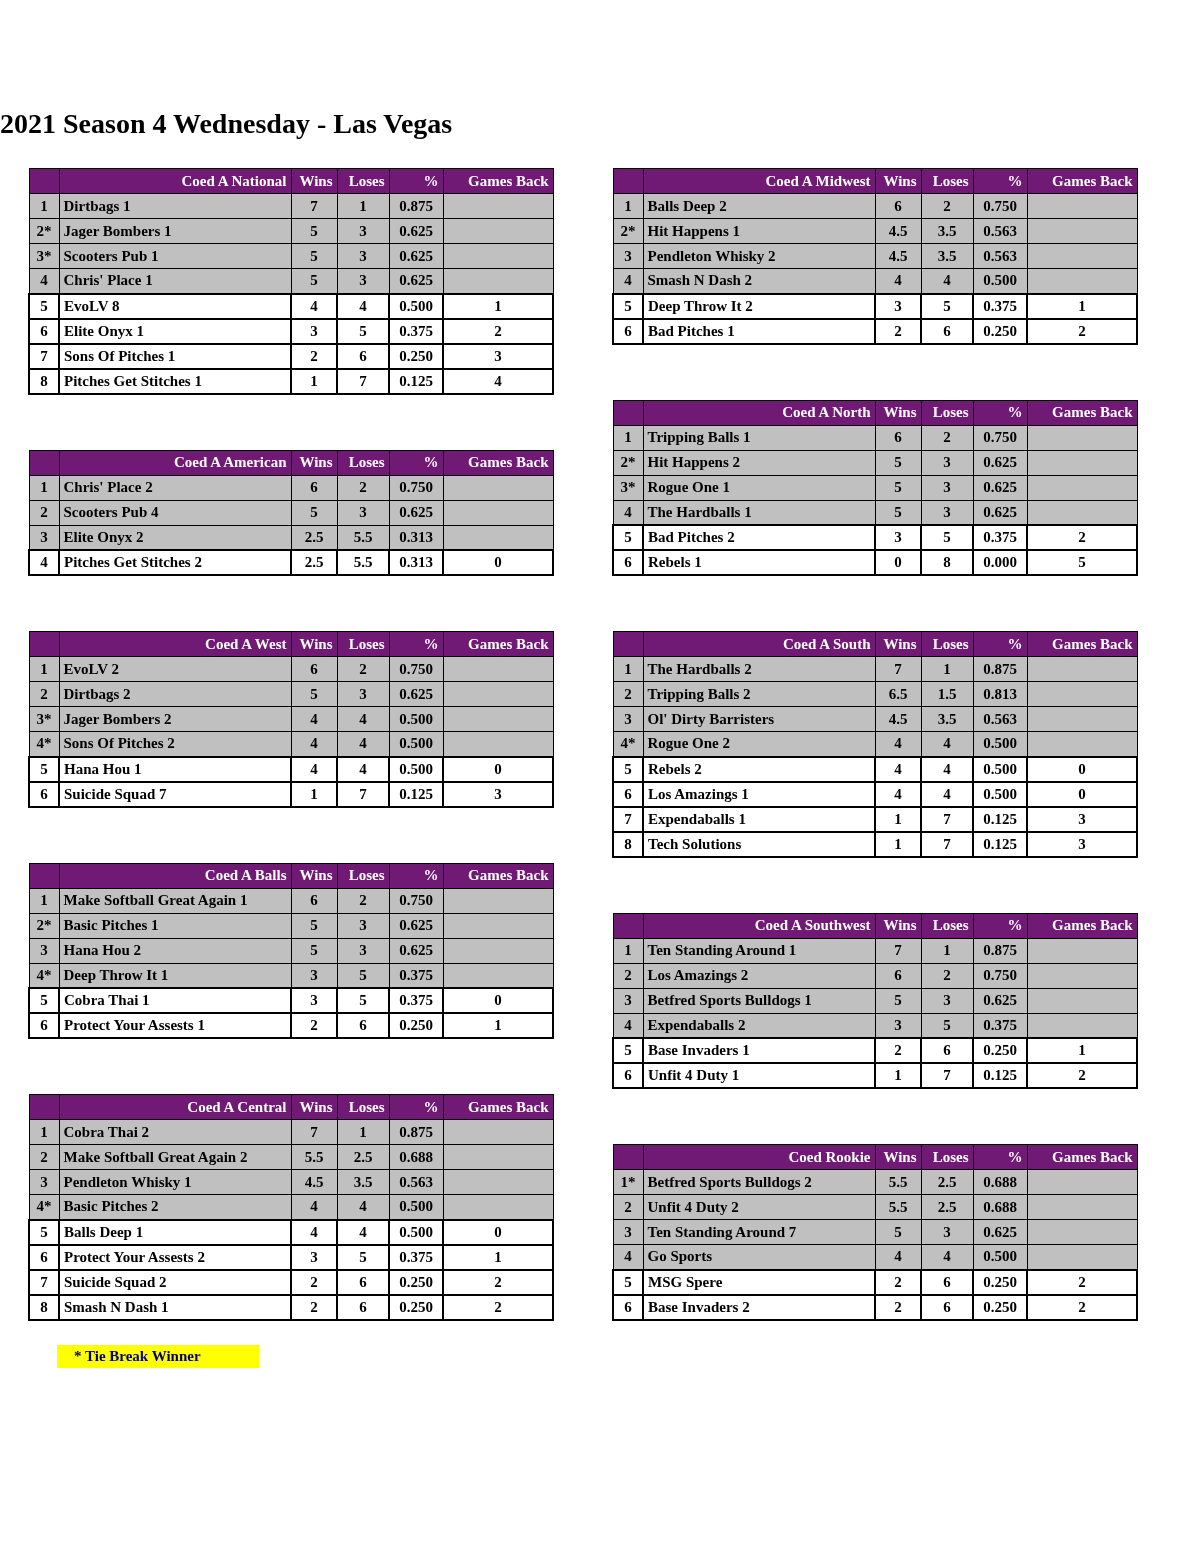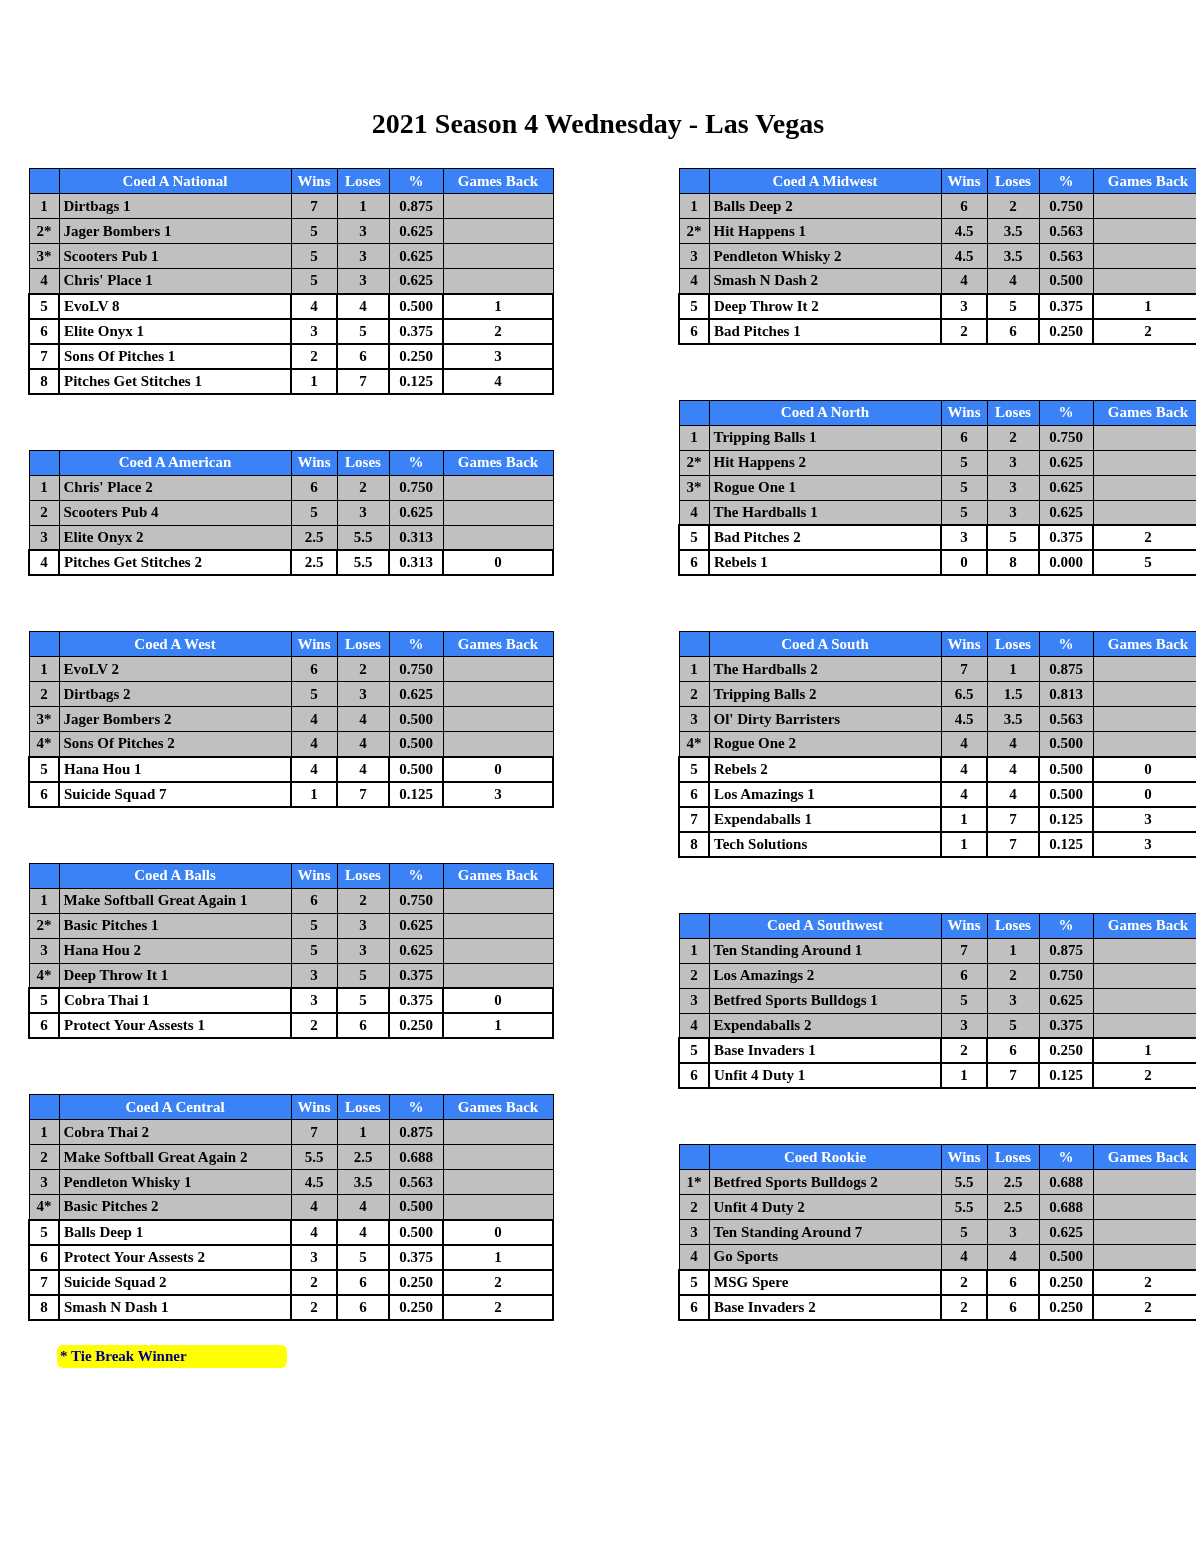--- a/index.html
+++ b/index.html
@@ -6,26 +6,26 @@
   html, body { background: #ffffff; }
   body {
     width: 1196px; height: 1547px;
     font-family: "Liberation Serif", serif;
     position: relative;
     overflow: hidden;
   }
   .page { position: relative; width: 1196px; height: 1547px; background: #ffffff; }
   .page-title {
     position: absolute; top: 108px; left: 0; width: 100%;
-    text-align: center; font-size: 28px; font-weight: bold; color: #000000;
+    font-size: 28px; font-weight: bold; color: #000000;
     letter-spacing: 0px;
   }
   .col { position: absolute; top: 168px; }
   .col-left  { left: 28px;  width: 530px; }
-  .col-right { left: 678px; width: 505px; }
+  .col-right { left: 612px; width: 505px; }
   table.standings {
     border-collapse: collapse;
     table-layout: fixed;
     margin-bottom: 55px;
     width: 524px;
   }
   .standings col.col-rank  { width: 30px; }
   .standings col.col-team  { width: 232px; }
   .standings col.col-wins  { width: 46px; }
   .standings col.col-loses { width: 52px; }
@@ -35,40 +35,39 @@
     border: 1px solid #000000;
     height: 25px;
     padding: 0 4px;
     font-size: 15px;
     font-weight: bold;
     white-space: nowrap;
     overflow: hidden;
     color: #000000;
   }
   .standings th {
-    background: #3b82f6;
+    background: #701a75;
     color: #ffffff;
-    text-align: center;
+    text-align: right;
     border-color: #000000;
   }
   .standings tr.top td { background: #c0c0c0; }
   .standings tr.bottom td { background: #ffffff; border-width: 2px; }
   .standings td.rank { text-align: center; }
   .standings td.team { text-align: left; }
   .standings td.num  { text-align: center; }
   .footnote {
     position: absolute;
     left: 57px; top: 1345px;
-    width: 230px; height: 23px;
+    width: 202px; height: 23px;
     background: #ffff00;
     color: #000080;
     font-size: 15px; font-weight: bold;
     line-height: 23px;
-    padding-left: 3px;
-    border-radius: 6px;
+    padding-left: 17px;
   }
 </style>
 </head>
 <body>
 
 <div class="page">
   <div class="page-title">2021 Season 4 Wednesday - Las Vegas</div>
   <div class="col col-left">
       <table class="standings">
         <colgroup>

